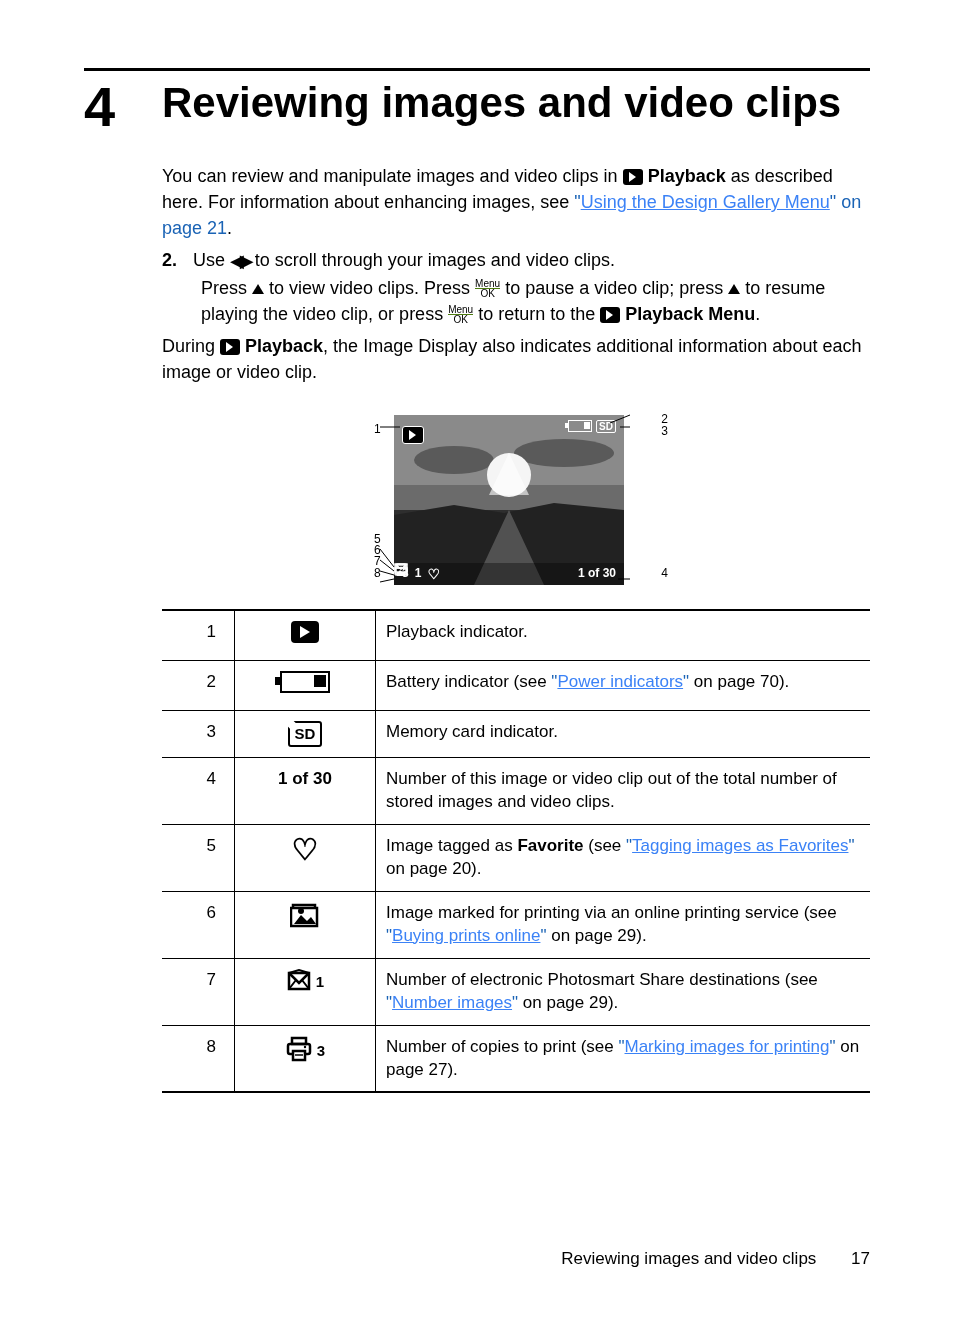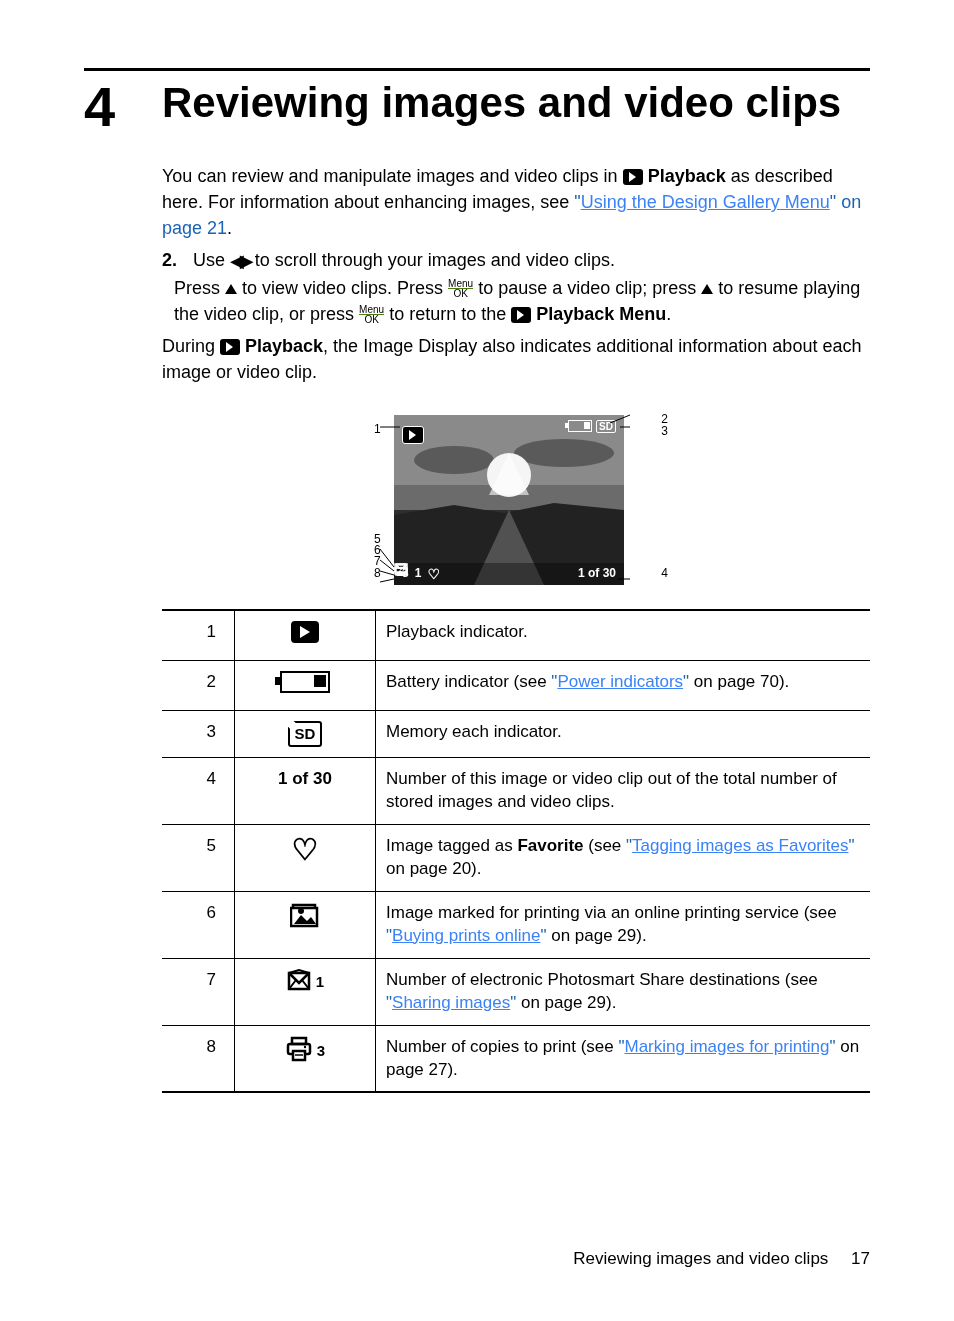--- a/index.html
+++ b/index.html
@@ -8,21 +8,21 @@
 .chapter{display:flex;align-items:flex-start}
 .chapter-num{font-size:56px;font-weight:bold;line-height:1;width:78px}
 .chapter-title{font-size:42px;font-weight:bold;line-height:1.15;margin:0}
 .content{margin-left:78px;margin-top:28px;font-size:18px;line-height:1.45}
 .para{margin:0 0 2px 0}
 a.link{color:#3b82f6;text-decoration:underline}
 .blue{color:#1a63b5}
 ol.steps{list-style:none;margin:6px 0;padding:0}
 ol.steps>li{margin-bottom:2px}
 ol.steps .num{font-weight:bold;display:inline-block;width:26px}
-.sub{margin-left:12px}
+.sub{margin-left:39px}
 .bold{font-weight:bold}
 .icon{display:inline-flex;vertical-align:middle;align-items:center;justify-content:center}
 .play-badge{width:20px;height:16px;background:#000;border-radius:3px;position:relative}
 .play-badge::after{content:"";position:absolute;left:6px;top:3px;border-left:7px solid #fff;border-top:5px solid transparent;border-bottom:5px solid transparent}
 .camera-glyph{width:18px;height:14px;border:2px solid #000;border-radius:2px;position:relative}
 .camera-glyph::before{content:"";position:absolute;left:4px;top:-5px;width:8px;height:5px;border:2px solid #000;border-bottom:0;border-radius:3px 3px 0 0;background:#fff}
 .camera-glyph::after{content:"";position:absolute;left:5px;top:2px;width:6px;height:6px;border:2px solid #000;border-radius:50%}
 .rec-glyph{width:20px;height:14px;position:relative}
 .rec-glyph svg{display:block}
 .arrow-lr{font-size:18px;letter-spacing:-4px}
@@ -51,21 +51,21 @@
 .play-badge-lg::after{content:"";position:absolute;left:9px;top:5px;border-left:10px solid #fff;border-top:6px solid transparent;border-bottom:6px solid transparent}
 .batt-lg{width:46px;height:18px;border:2px solid #000;position:relative;display:inline-block}
 .batt-lg::before{content:"";position:absolute;left:-7px;top:4px;width:5px;height:8px;background:#000}
 .batt-lg::after{content:"";position:absolute;right:2px;top:2px;width:12px;height:12px;background:#000}
 .sd-lg{border:2.5px solid #000;border-radius:3px 3px 3px 3px;padding:1px 5px;font-weight:bold;font-size:15px;display:inline-block;position:relative}
 .sd-lg::before{content:"";position:absolute;left:-3px;top:-3px;width:8px;height:8px;background:#fff;transform:rotate(45deg)}
 .heart-lg{font-size:30px;line-height:1}
 .print-lg,.share-lg,.copies-lg{display:inline-flex;align-items:flex-end;gap:4px}
 .sub-n{font-size:15px;font-weight:bold}
 .footer{position:absolute;bottom:52px;right:84px;font-size:17px}
-.footer .pn{margin-left:18px}
+.footer .pn{margin-left:30px}
 </style>
 </head>
 <body>
 
 <div class="page">
   <hr class="hr-top">
   <div class="chapter">
     <div class="chapter-num">4</div>
     <h1 class="chapter-title">Reviewing images and video clips</h1>
   </div>
@@ -180,21 +180,21 @@
       <tr>
         <td class="n">2</td>
         <td class="ic"><span class="batt-lg"></span></td>
         <td>
           <span>Battery indicator (see </span><span class="blue">"</span><a href="#" class="link">Power indicators</a><span class="blue">"</span><span> on page 70).</span>
         </td>
       </tr>
       <tr>
         <td class="n">3</td>
         <td class="ic"><span class="sd-lg">SD</span></td>
-        <td><span>Memory each indicator.</span></td>
+        <td><span>Memory card indicator.</span></td>
       </tr>
       <tr>
         <td class="n">4</td>
         <td class="ic">1 of 30</td>
         <td><span>Number of this image or video clip out of the total number of stored images and video clips.</span></td>
       </tr>
       <tr>
         <td class="n">5</td>
         <td class="ic"><span class="heart-lg">♡</span></td>
         <td>
@@ -224,21 +224,21 @@
             <svg width="26" height="24" viewBox="0 0 26 24">
                   <path d="M3 4 L13 1 L23 4" fill="none" stroke="#000" stroke-width="2"></path>
                   <rect x="3" y="4" width="20" height="16" fill="none" stroke="#000" stroke-width="2.5"></rect>
                   <path d="M3 4 L13 14 L23 4" fill="none" stroke="#000" stroke-width="2.5"></path>
                   <path d="M3 20 L10 11 M23 20 L16 11" stroke="#000" stroke-width="2"></path>
                 </svg>
             <span class="sub-n">1</span>
           </span>
         </td>
         <td>
-          <span>Number of electronic Photosmart Share destinations (see </span><span class="blue">"</span><a href="#" class="link">Sharing images</a><span class="blue">"</span><span> on page 29).</span>
+          <span>Number of electronic Photosmart Share destinations (see </span><span class="blue">"</span><a href="#" class="link">Number images</a><span class="blue">"</span><span> on page 29).</span>
         </td>
       </tr>
       <tr>
         <td class="n">8</td>
         <td class="ic">
           <span class="copies-lg">
             <svg width="28" height="26" viewBox="0 0 28 26">
                   <rect x="3" y="8" width="22" height="10" rx="2" fill="none" stroke="#000" stroke-width="2.5"></rect>
                   <rect x="7" y="2" width="14" height="6" fill="none" stroke="#000" stroke-width="2.5"></rect>
                   <rect x="8" y="15" width="12" height="9" fill="#fff" stroke="#000" stroke-width="2.5"></rect>

